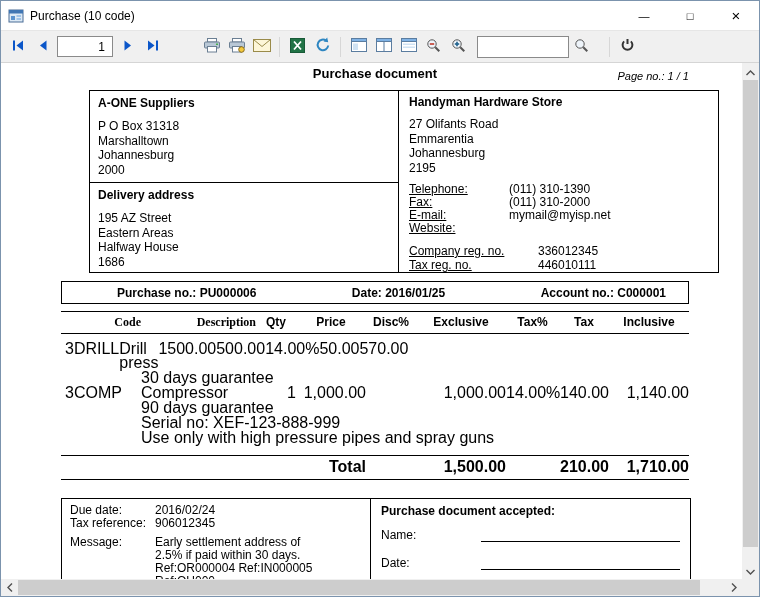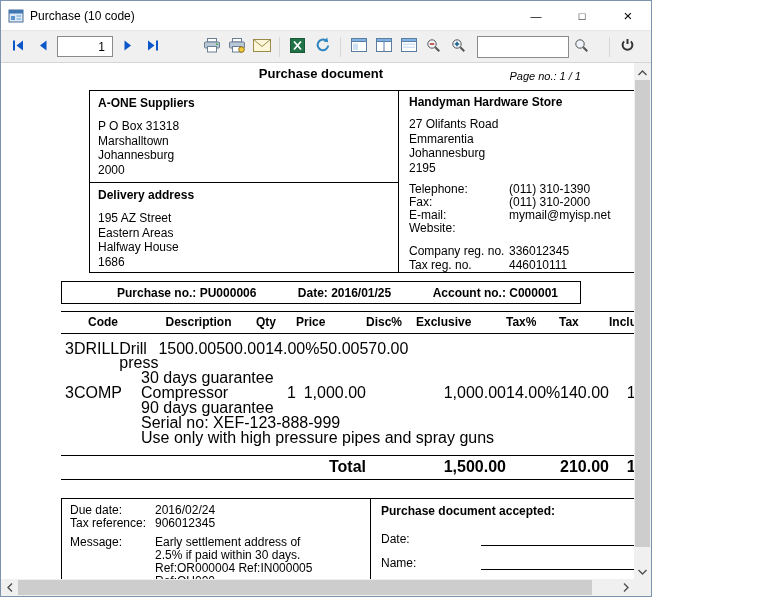--- a/index.html
+++ b/index.html
@@ -1,16 +1,16 @@
 <!DOCTYPE html>
 <html><head>
 <meta charset="utf-8">
 <style>
   html,body{margin:0;padding:0;background:#ffffff;}
-  .window{position:relative;width:652px;height:597px;box-sizing:border-box;border:1px solid #7b93ad;
+  .window{position:relative;width:760px;height:597px;box-sizing:border-box;border:1px solid #7b93ad;
           background:#fff;font-family:"Liberation Sans",sans-serif;display:flex;flex-direction:column;overflow:hidden;}
 
   
   .titlebar{flex:0 0 29px;display:flex;align-items:center;background:#fff;}
   .app-icon{margin:0 6px 0 7px;display:flex;}
   .title{font-size:12px;color:#000;}
   .win-controls{margin-left:auto;display:flex;height:100%;}
   .win-btn{width:46px;height:100%;display:flex;align-items:center;justify-content:center;
            border:none;background:transparent;font-family:inherit;color:#000;padding:0;cursor:default;}
   .win-btn.min{font-size:11px;} .win-btn.max{font-size:11px;} .win-btn.close{font-size:15px;}
@@ -41,31 +41,31 @@
   .left-col{width:310px;flex:0 0 310px;display:flex;flex-direction:column;}
   .bx{border:1px solid #000;box-sizing:border-box;}
   .supplier-box{height:93px;padding:5px 8px;}
   .delivery-box{height:91px;margin-top:-1px;padding:5px 8px;}
   .company-box{width:321px;flex:0 0 321px;height:183px;margin-left:-1px;padding:4px 10px;}
   .addr{margin-top:9px;}
   .addr div{line-height:14.5px;}
   .company-box .addr{margin-top:8px;}
   .contacts{margin-top:8px;}
   .crow{display:flex;line-height:13px;}
-  .crow .cl{flex:0 0 100px;}
+  .crow .cl{flex:0 0 100px;text-decoration:underline;}
   .regs{margin-top:9px;}
-  .regs .crow{line-height:14px;}
+  .regs .crow{line-height:14px;gap:29px;}
 
   .doc-bar{border:1px solid #000;margin-top:8px;height:23px;box-sizing:border-box;display:flex;
            align-items:center;font-weight:bold;padding:0 22px 0 55px;justify-content:space-between;}
 
   table.items{width:100%;border-collapse:collapse;margin-top:7px;table-layout:fixed;}
-  .items th{font-weight:bold;text-align:left;border-top:1px solid #000;border-bottom:1px solid #000;
+  .items th{font-weight:bold;text-align:center;border-top:1px solid #000;border-bottom:1px solid #000;
             padding:3px 0 4px;font-size:12px;}
-  .items th.al{text-align:center;}
+  .items th.al{text-align:right;font-family:Liberation Serif, serif;}
   .items td{text-align:right;padding:0 0 1px;font-size:16px;line-height:14px;overflow:visible;}
   .items td.al{text-align:left;}
   .items .pl{padding-left:4px;}
   .items tr.frow td{padding-top:8px;}
   .items tr.note-row td{white-space:nowrap;}
   .items tr.sprow td{height:9px;padding:0;}
   .items tr.total-row td{border-top:1px solid #000;border-bottom:1px solid #000;font-weight:bold;padding:4px 0 5px;}
   .items td.total-label{padding-right:38px;}
 
   .bottom-section{display:flex;margin-top:18px;}
@@ -443,26 +443,26 @@
             </div>
             <div class="frow">
               <span class="fl"></span>
               <span>Ref:OR000004 Ref:IN000005 Ref:QU000</span>
             </div>
 
           </div>
 
           <div class="bx footer-right">
             <div class="bold">Purchase document accepted:</div>
+            <div class="sig-row mt10">
+              <span class="sl">Name:</span>
+              <span class="sig-line"></span>
+            </div>
             <div class="sig-row mt14">
               <span class="sl">Date:</span>
-              <span class="sig-line"></span>
-            </div>
-            <div class="sig-row mt10">
-              <span class="sl">Name:</span>
               <span class="sig-line"></span>
             </div>
 
           </div>
         </div>
 
       </div>
     </div>
 
     <div class="vscroll">

